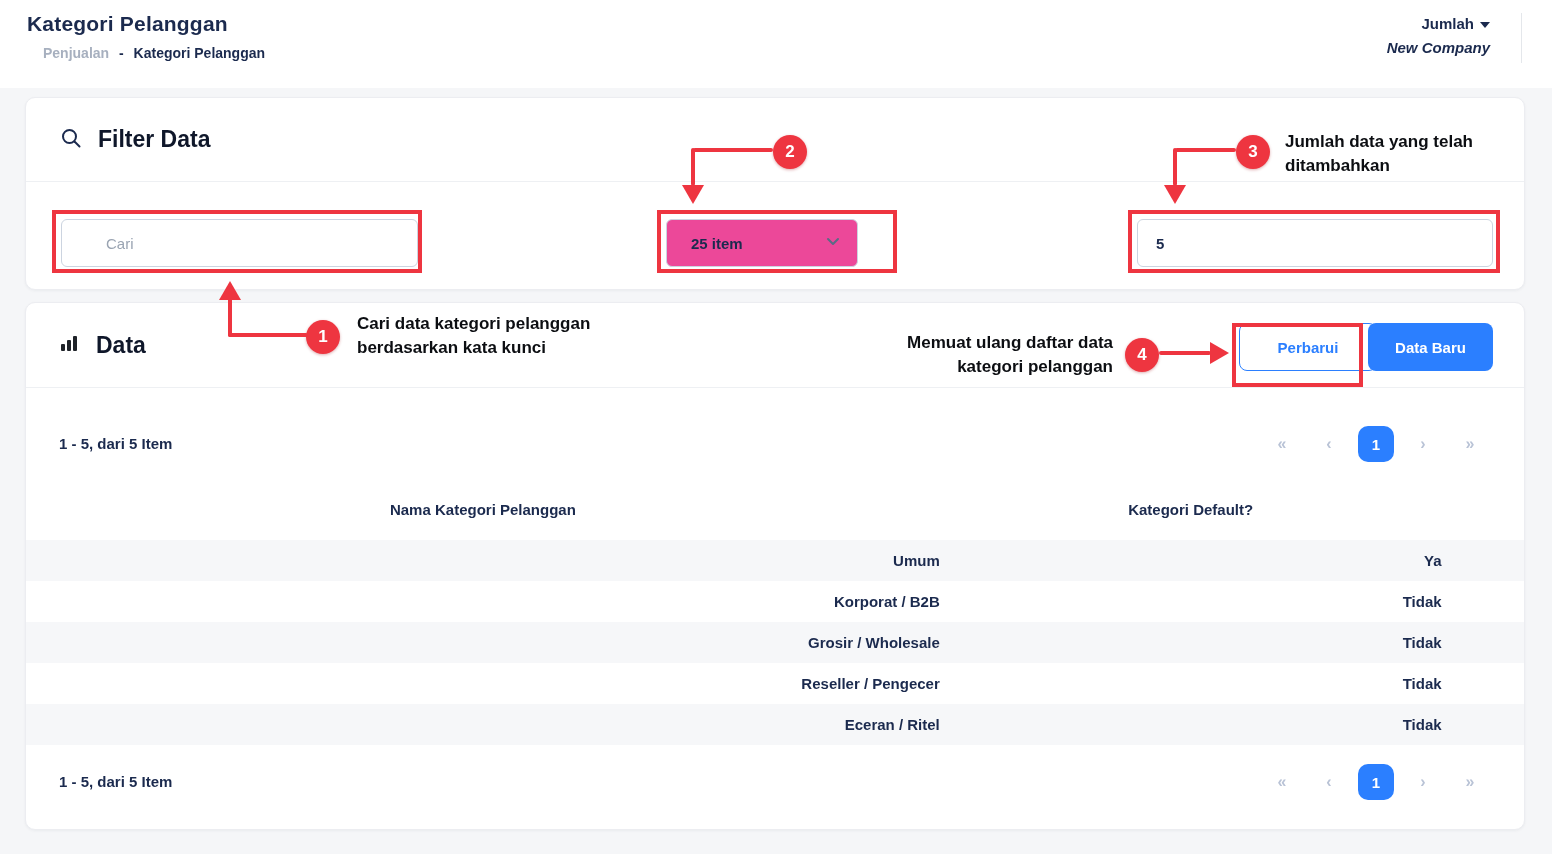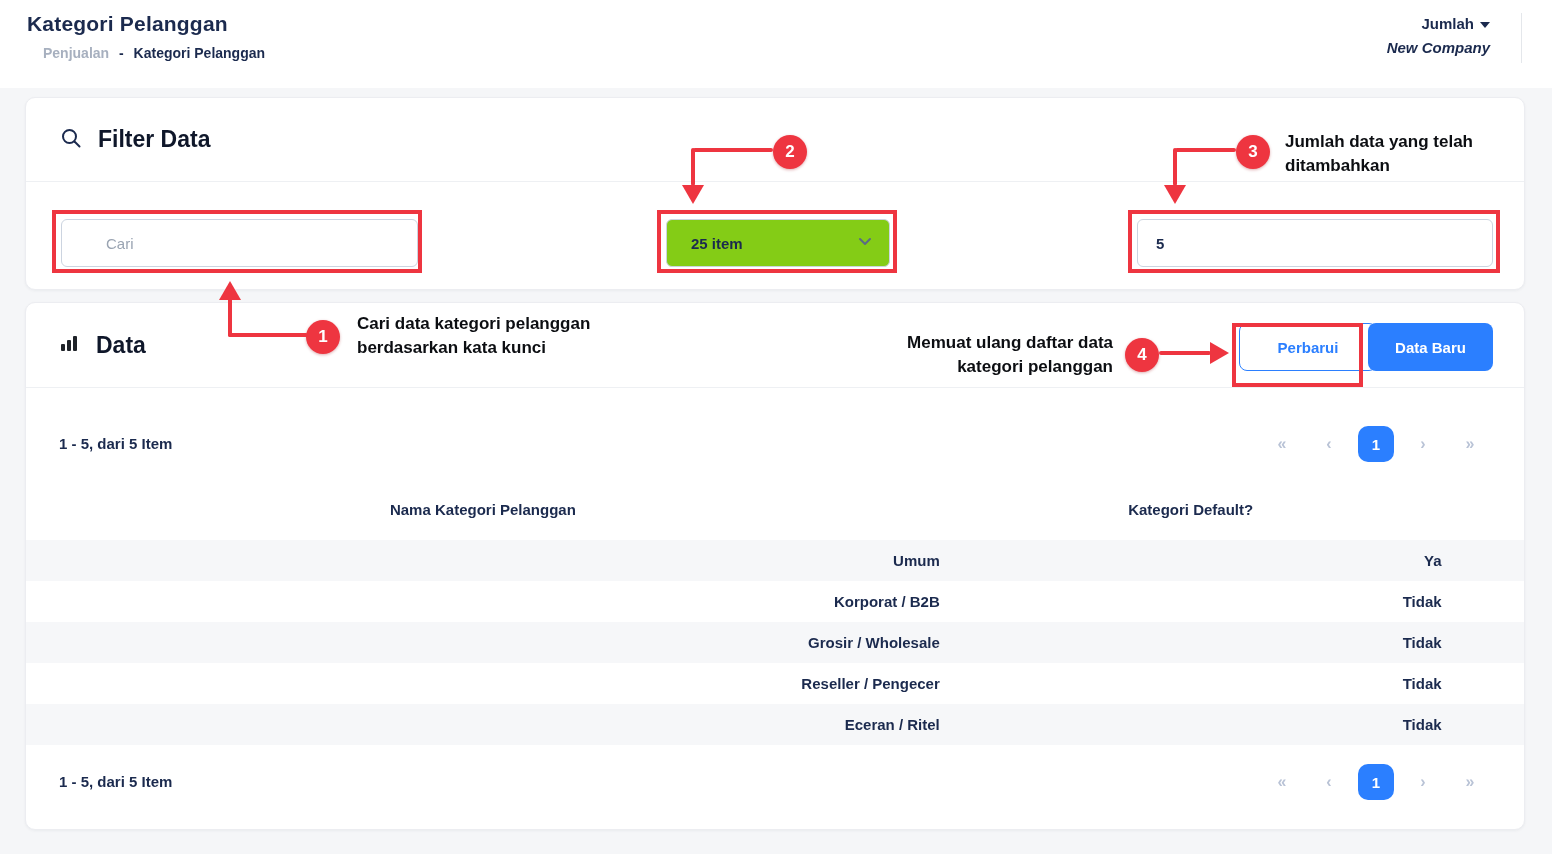--- a/index.html
+++ b/index.html
@@ -26,21 +26,21 @@
   .card-title { font-size:23px; font-weight:800; color:#0f172a; margin-left:15px;text-align:right; }
   .card1 { top:97px; height:193px; }
   .card2 { top:302px; height:528px; }
   .card2 .card-header { height:85px; }
 
   
   .text-input { position:absolute; height:48px; border:1px solid #ccd4e0; border-radius:6px; font-family:"Liberation Sans",sans-serif; font-size:15px; font-weight:600; color:#1b2a4e; padding:0 18px; background:#fff; outline:none; }
   .text-input::placeholder { color:#9aa4b2; font-weight:500; }
   .search-input { left:35px; top:121px; width:357px;padding-left:44px; }
   .count-input { left:1111px; top:121px; width:356px; }
-  .select-box { position:absolute; left:640px; top:121px; width:224px; height:48px; border:1px solid #ccd4e0; border-radius:6px; background:#84cc16; display:flex; align-items:center; justify-content:space-between; padding:0 16px 0 24px; cursor:pointer; }
+  .select-box { position:absolute; left:640px; top:121px; width:192px; height:48px; border:1px solid #ccd4e0; border-radius:6px; background:#ec4899; display:flex; align-items:center; justify-content:space-between; padding:0 16px 0 24px; cursor:pointer; }
   .select-value { font-size:15px; font-weight:700; color:#1b2a4e; }
 
   
   .btn { position:absolute; height:48px; border-radius:8px; font-family:"Liberation Sans",sans-serif; font-size:15px; display:flex; align-items:center; justify-content:center; cursor:pointer; }
   .btn-refresh { left:1213px; top:20px; width:138px; background:#fff; border:1px solid #2b7fff; color:#2b7fff; font-weight:600; }
   .btn-new { left:1342px; top:20px; width:125px; background:#2b7fff; border:none; color:#fff; font-weight:700; }
 
   
   .range-text { position:absolute; left:33px; font-size:15px; font-weight:800; color:#1b2a4e; }
   .range-top { top:132px; }

